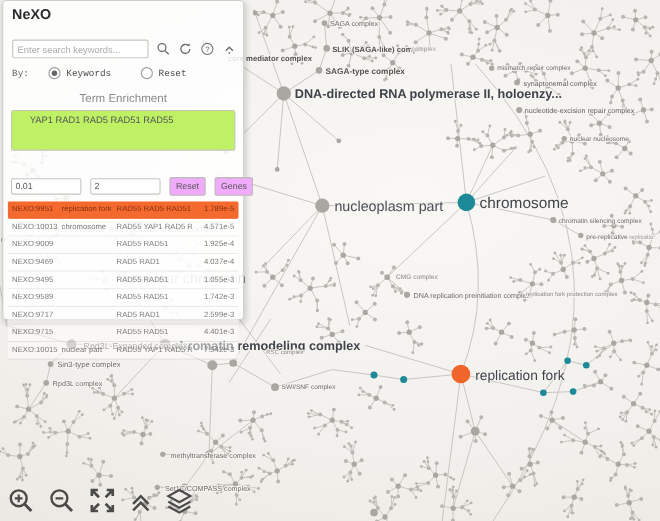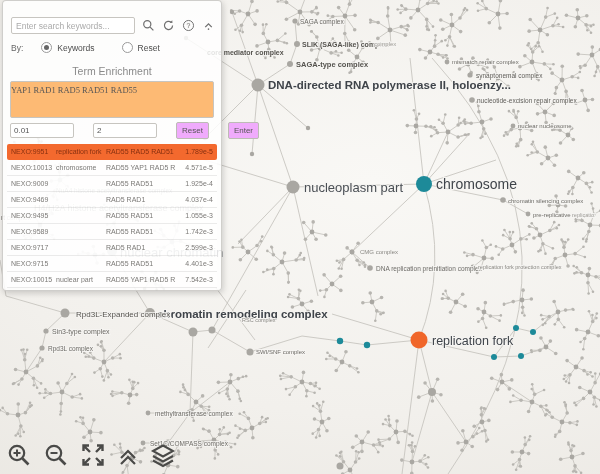--- a/index.html
+++ b/index.html
@@ -16,30 +16,30 @@
     position:absolute;left:2px;top:0;width:220px;height:291px;box-sizing:border-box;
     background:rgba(255,255,255,.84);border:1px solid rgba(170,168,162,.55);
     border-radius:4px;box-shadow:1px 2px 6px rgba(0,0,0,.18);
   }
   .panel-title{margin:4px 0 3px 8px;font-size:13px;font-weight:bold;color:#2b2b2b;}
   .search-row{display:flex;align-items:center;margin:16px 6px 0 8px;gap:7px;}
   .search-input{flex:1;height:15px;font-size:8.5px;border:1px solid #c7c5c0;border-radius:2px;
     padding:0 4px;color:#555;background:#fff;outline:none;min-width:0;}
   .search-input::placeholder{color:#aaa;}
   .pico{width:13px;height:13px;flex:0 0 auto;color:#6f6f6f;}
-  .by-row{display:flex;align-items:center;margin:8px 8px 0;font-size:8.5px;color:#666;gap:5px;}
+  .by-row{display:flex;align-items:center;margin:8px 8px 0;font-size:8.5px;color:#666;gap:5px;font-family:Liberation Mono, monospace;}
   .radio{width:9px;height:9px;border:1px solid #9a9a9a;border-radius:50%;background:#fff;
     display:inline-block;position:relative;flex:0 0 auto;}
   .radio.sel::after{content:"";position:absolute;left:2px;top:2px;width:5px;height:5px;border-radius:50%;background:#666;}
   .radio-lab{margin-right:22px;color:#4c4c4c;}
   .te-heading{margin:12px 8px 4px;font-size:10.5px;color:#8a8a8a;text-align:center;}
   .query-box{display:block;margin:0 7px;width:204px;height:37px;box-sizing:border-box;
-    font-family:Liberation Serif, serif;font-size:8.5px;color:#555;
-    border:1px solid #c7c5c0;border-radius:2px;background:#fdba74;resize:none;padding:3px 0;outline:none;}
-  .param-row{display:flex;align-items:center;margin:4px 7px 5px;gap:19px;}
+    font-family:Liberation Sans, sans-serif;font-size:8.5px;color:#555;
+    border:1px solid #c7c5c0;border-radius:2px;background:#bef264;resize:none;padding:3px 16px;outline:none;}
+  .param-row{display:flex;align-items:center;margin:24px 7px 5px;gap:8px;}
   .param-input{width:56px;height:13px;font-size:8px;border:1px solid #c7c5c0;border-radius:2px;
     padding:0 3px;color:#555;background:#fff;outline:none;}
   .btn{font-size:8px;color:#555;background:#f0abfc;border:1px solid #bdbbb6;border-radius:2px;
     height:17px;padding:0 5px;cursor:pointer;}
   .btn.reset{margin-left:auto;}
   
   .results{margin:4px 4px 0;}
   .trow{display:grid;grid-template-columns:45px 50px 1fr 38px;align-items:center;
     padding:4px 4px;font-size:7px;color:#7b7976;background:rgba(255,255,255,.5);
     border-bottom:1px solid rgba(90,90,90,.12);}
@@ -2177,20 +2177,21 @@
       <text x="155" y="416" font-size="6.5" fill="#6d6b66" font-weight="400">methyltransferase complex</text>
       <text x="150" y="446" font-size="6.5" fill="#6d6b66" font-weight="400">Set1C/COMPASS complex</text>
       <text x="56" y="193" font-size="6.5" fill="#55534e" font-weight="400">NuA4 histone acetyltransferase complex</text>
       <text x="34" y="211" font-size="9" fill="#55534e" font-weight="400">H4/H2A histone acetyltransferase complex</text>
       <text x="120" y="257" font-size="13" fill="#4a4f54" font-weight="400">nuclear chromatin</text>
       <text x="1" y="220" font-size="6.5" fill="#6d6b66" font-weight="400">rt complex</text>
     </g>
   </svg>
 
 <div class="panel">
+  <div class="panel-title">NeXO</div>
 
   <div class="search-row">
     <input class="search-input" type="text" placeholder="Enter search keywords..." style="">
     <svg class="pico" viewBox="0 0 16 16">
       <circle cx="6.5" cy="6.5" r="4.4" fill="none" stroke="currentColor" stroke-width="1.5"></circle>
       <line x1="10" y1="10" x2="14" y2="14" stroke="currentColor" stroke-width="1.5"></line>
     </svg>
     <svg class="pico" viewBox="0 0 16 16">
       <path d="M13 8a5 5 0 1 1-1.6-3.7" fill="none" stroke="currentColor" stroke-width="1.5"></path>
       <path d="M12.6 1.5 12.9 4.8 9.6 4.6 Z" fill="currentColor"></path>
@@ -2215,21 +2216,21 @@
   </div>
 
   <div class="te-heading">Term Enrichment</div>
 
   <textarea class="query-box" style="">YAP1 RAD1 RAD5 RAD51 RAD55</textarea>
 
   <div class="param-row">
     <input class="param-input" type="text" value="0.01" style="">
     <input class="param-input" type="text" value="2" style="">
     <button class="btn reset">Reset</button>
-    <button class="btn">Enter</button>
+    <button class="btn">Genes</button>
   </div>
 
   <div class="results" id="results">
       <div class="trow hl">
         <span class="tid">NEXO:9951</span>
         <span class="term">replication fork</span>
         <span class="genes">RAD55 RAD5 RAD51 RAD1</span>
         <span class="pv">1.789e-5</span>
       </div>
       <div class="trow">

